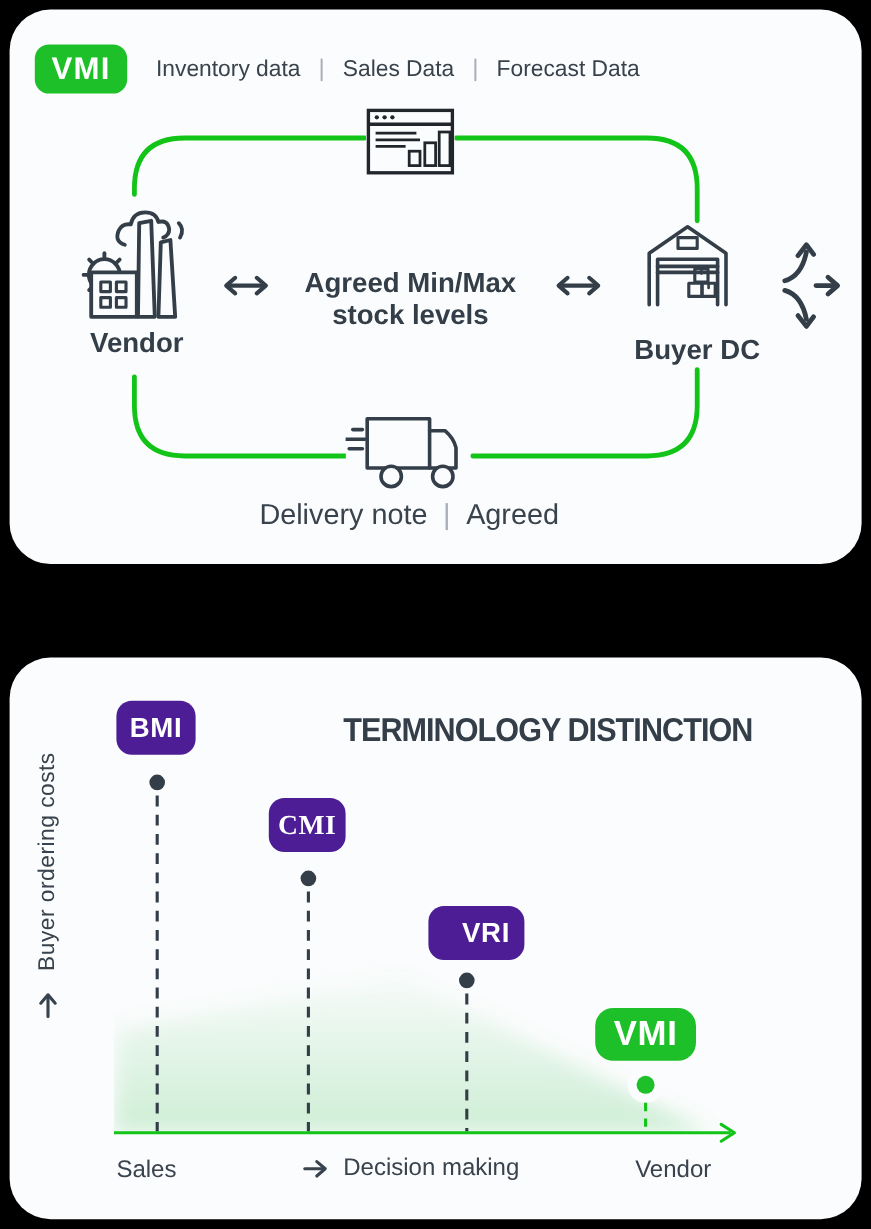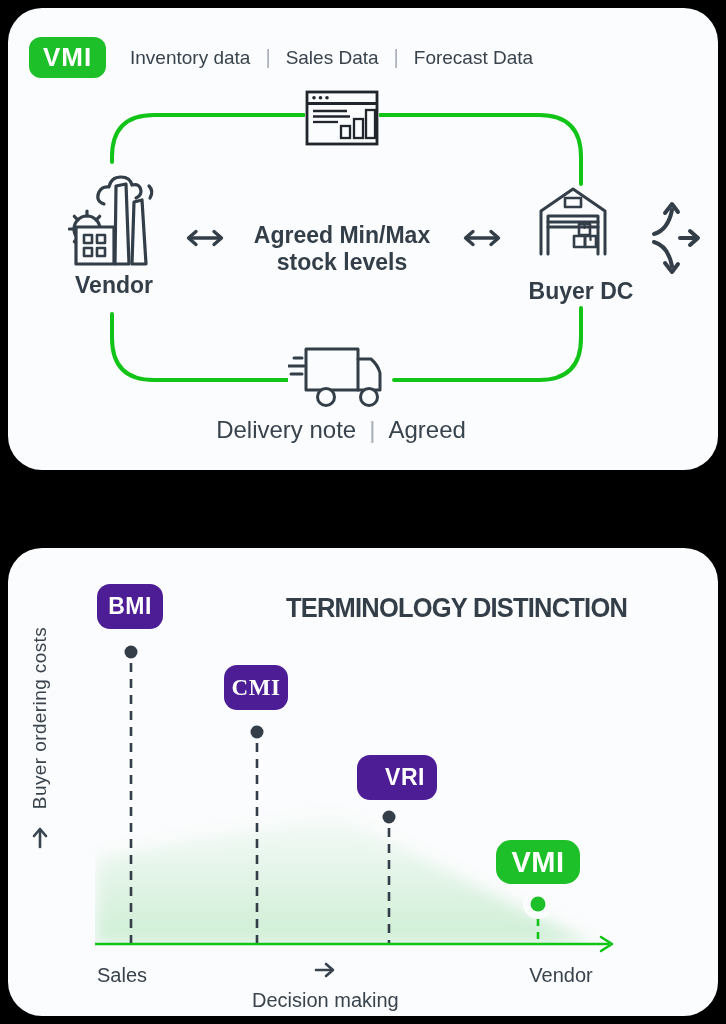--- a/index.html
+++ b/index.html
@@ -61,21 +61,21 @@
   }
   .term-badge{
     position:absolute;border-radius:13px;background:#4c1d95;
     display:flex;align-items:center;justify-content:center;
     color:#fff;font-weight:bold;font-size:23px;letter-spacing:0.5px;
   }
   .term-badge.green{background:#1DC028;border-radius:15px;font-size:29px;}
   .x-label{position:absolute;font-size:20px;color:#39434D;text-align:center;}
   .x-label-mid{
     position:absolute;left:244px;top:414px;display:flex;align-items:center;gap:11px;
-    font-size:20px;color:#39434D;white-space:nowrap;flex-direction:column;
+    font-size:20px;color:#39434D;white-space:nowrap;
   }
   svg{display:block;}
 </style>
 </head>
 <body>
 
 <div class="panel" id="vmi-flow-panel">
 
   <div class="vmi-badge">
     <span>VMI</span>

